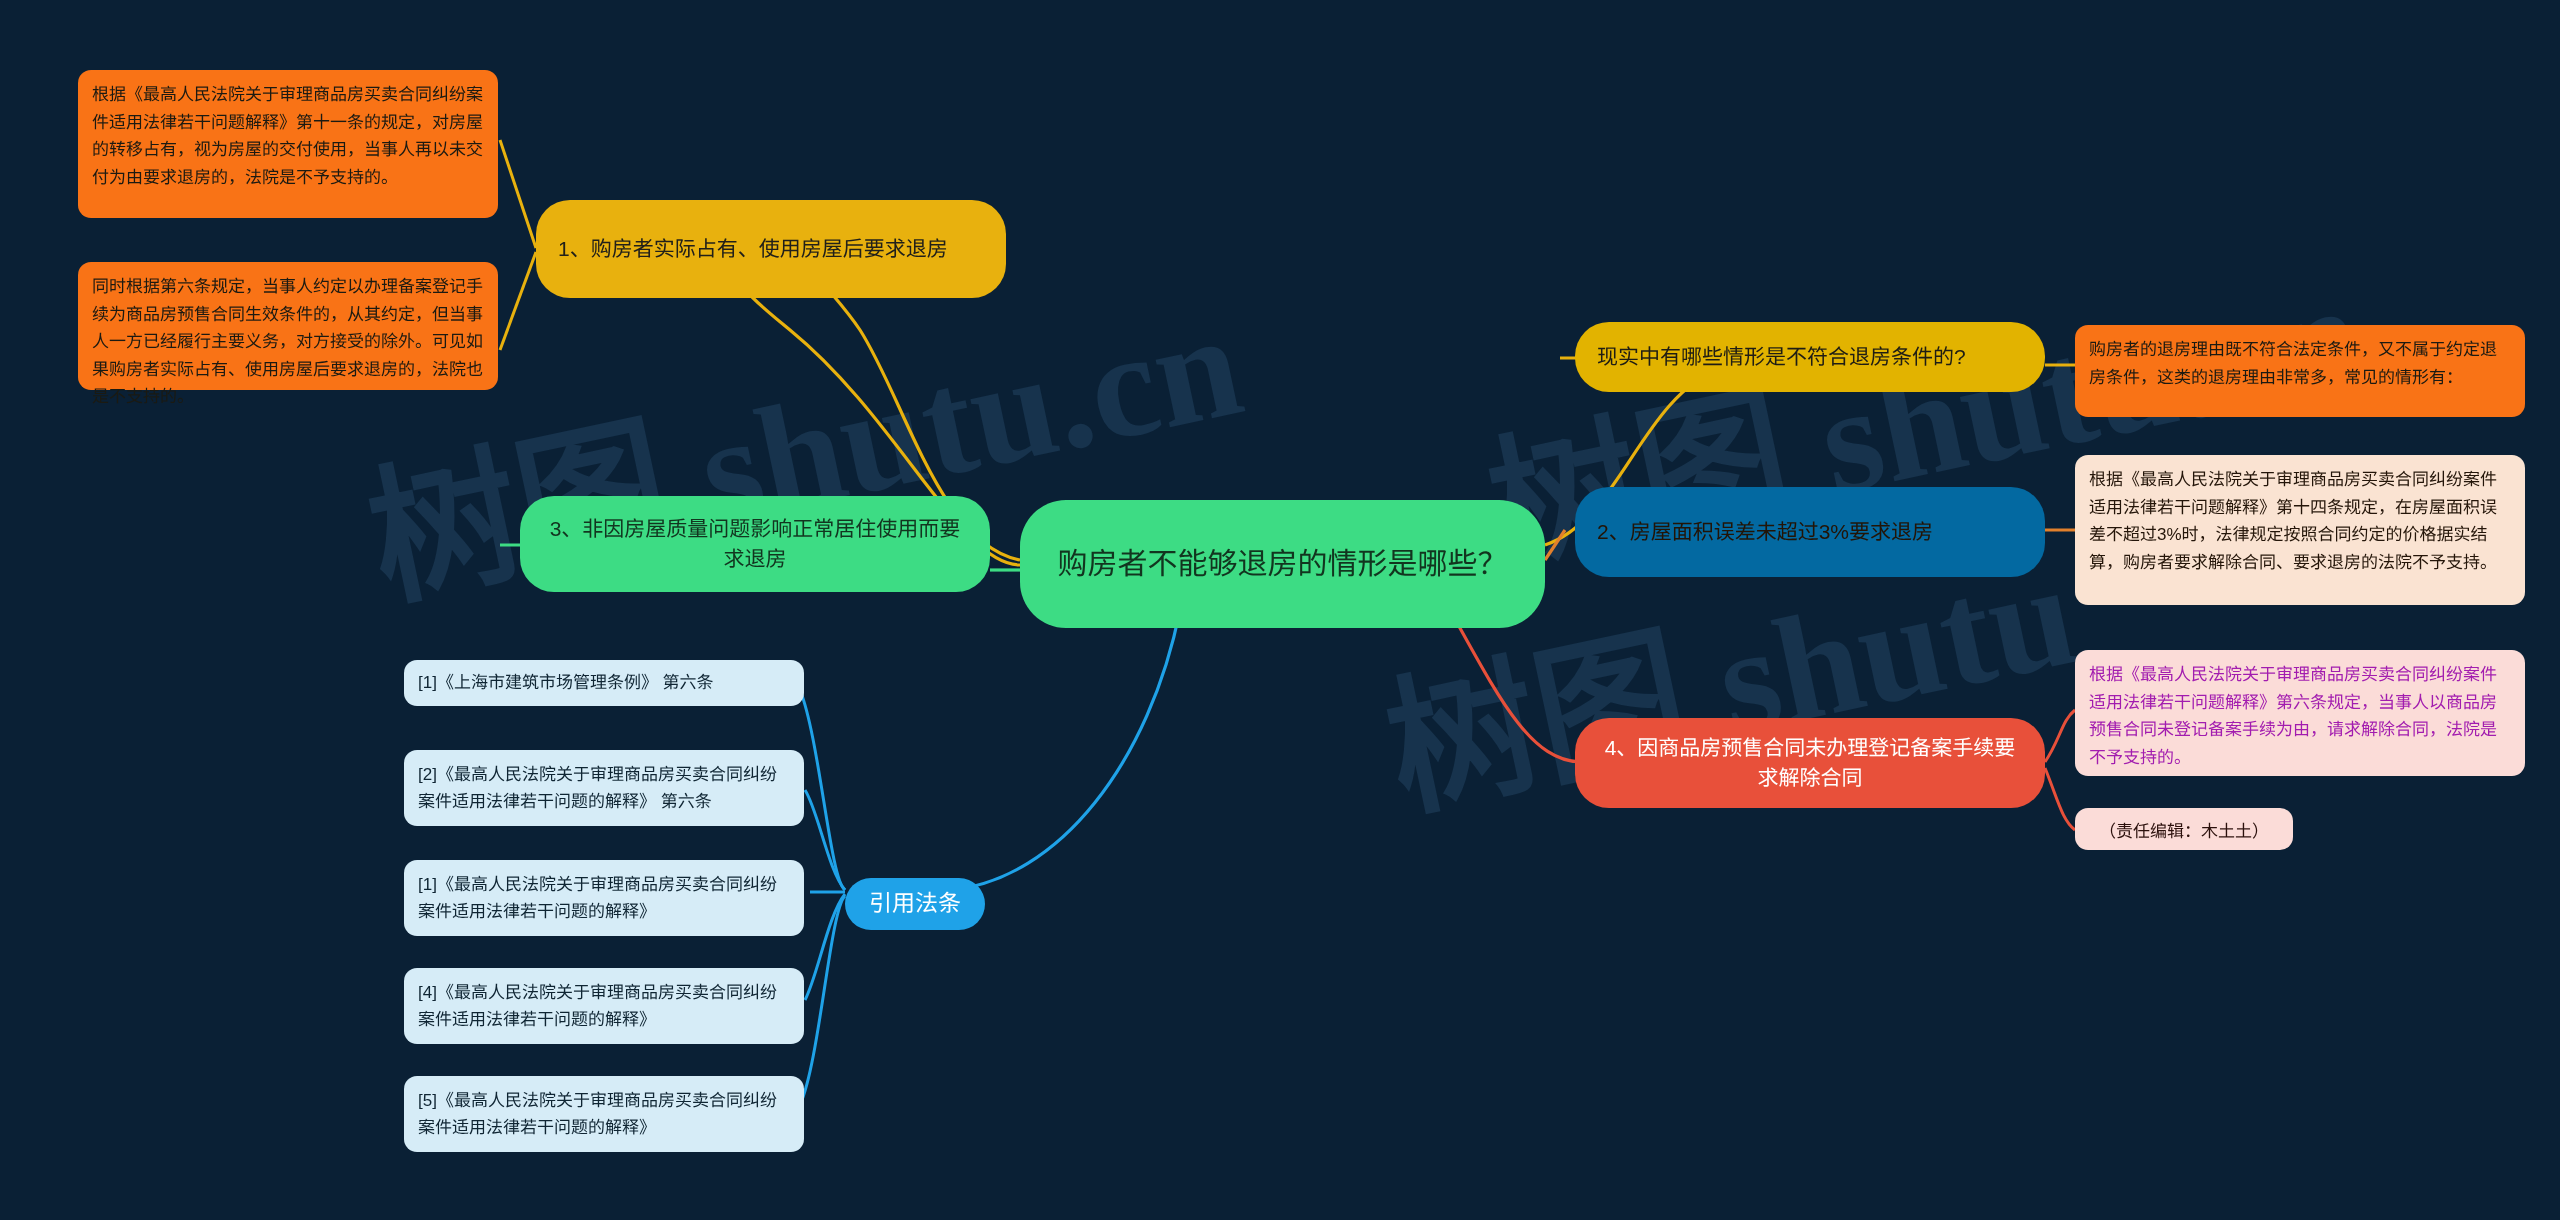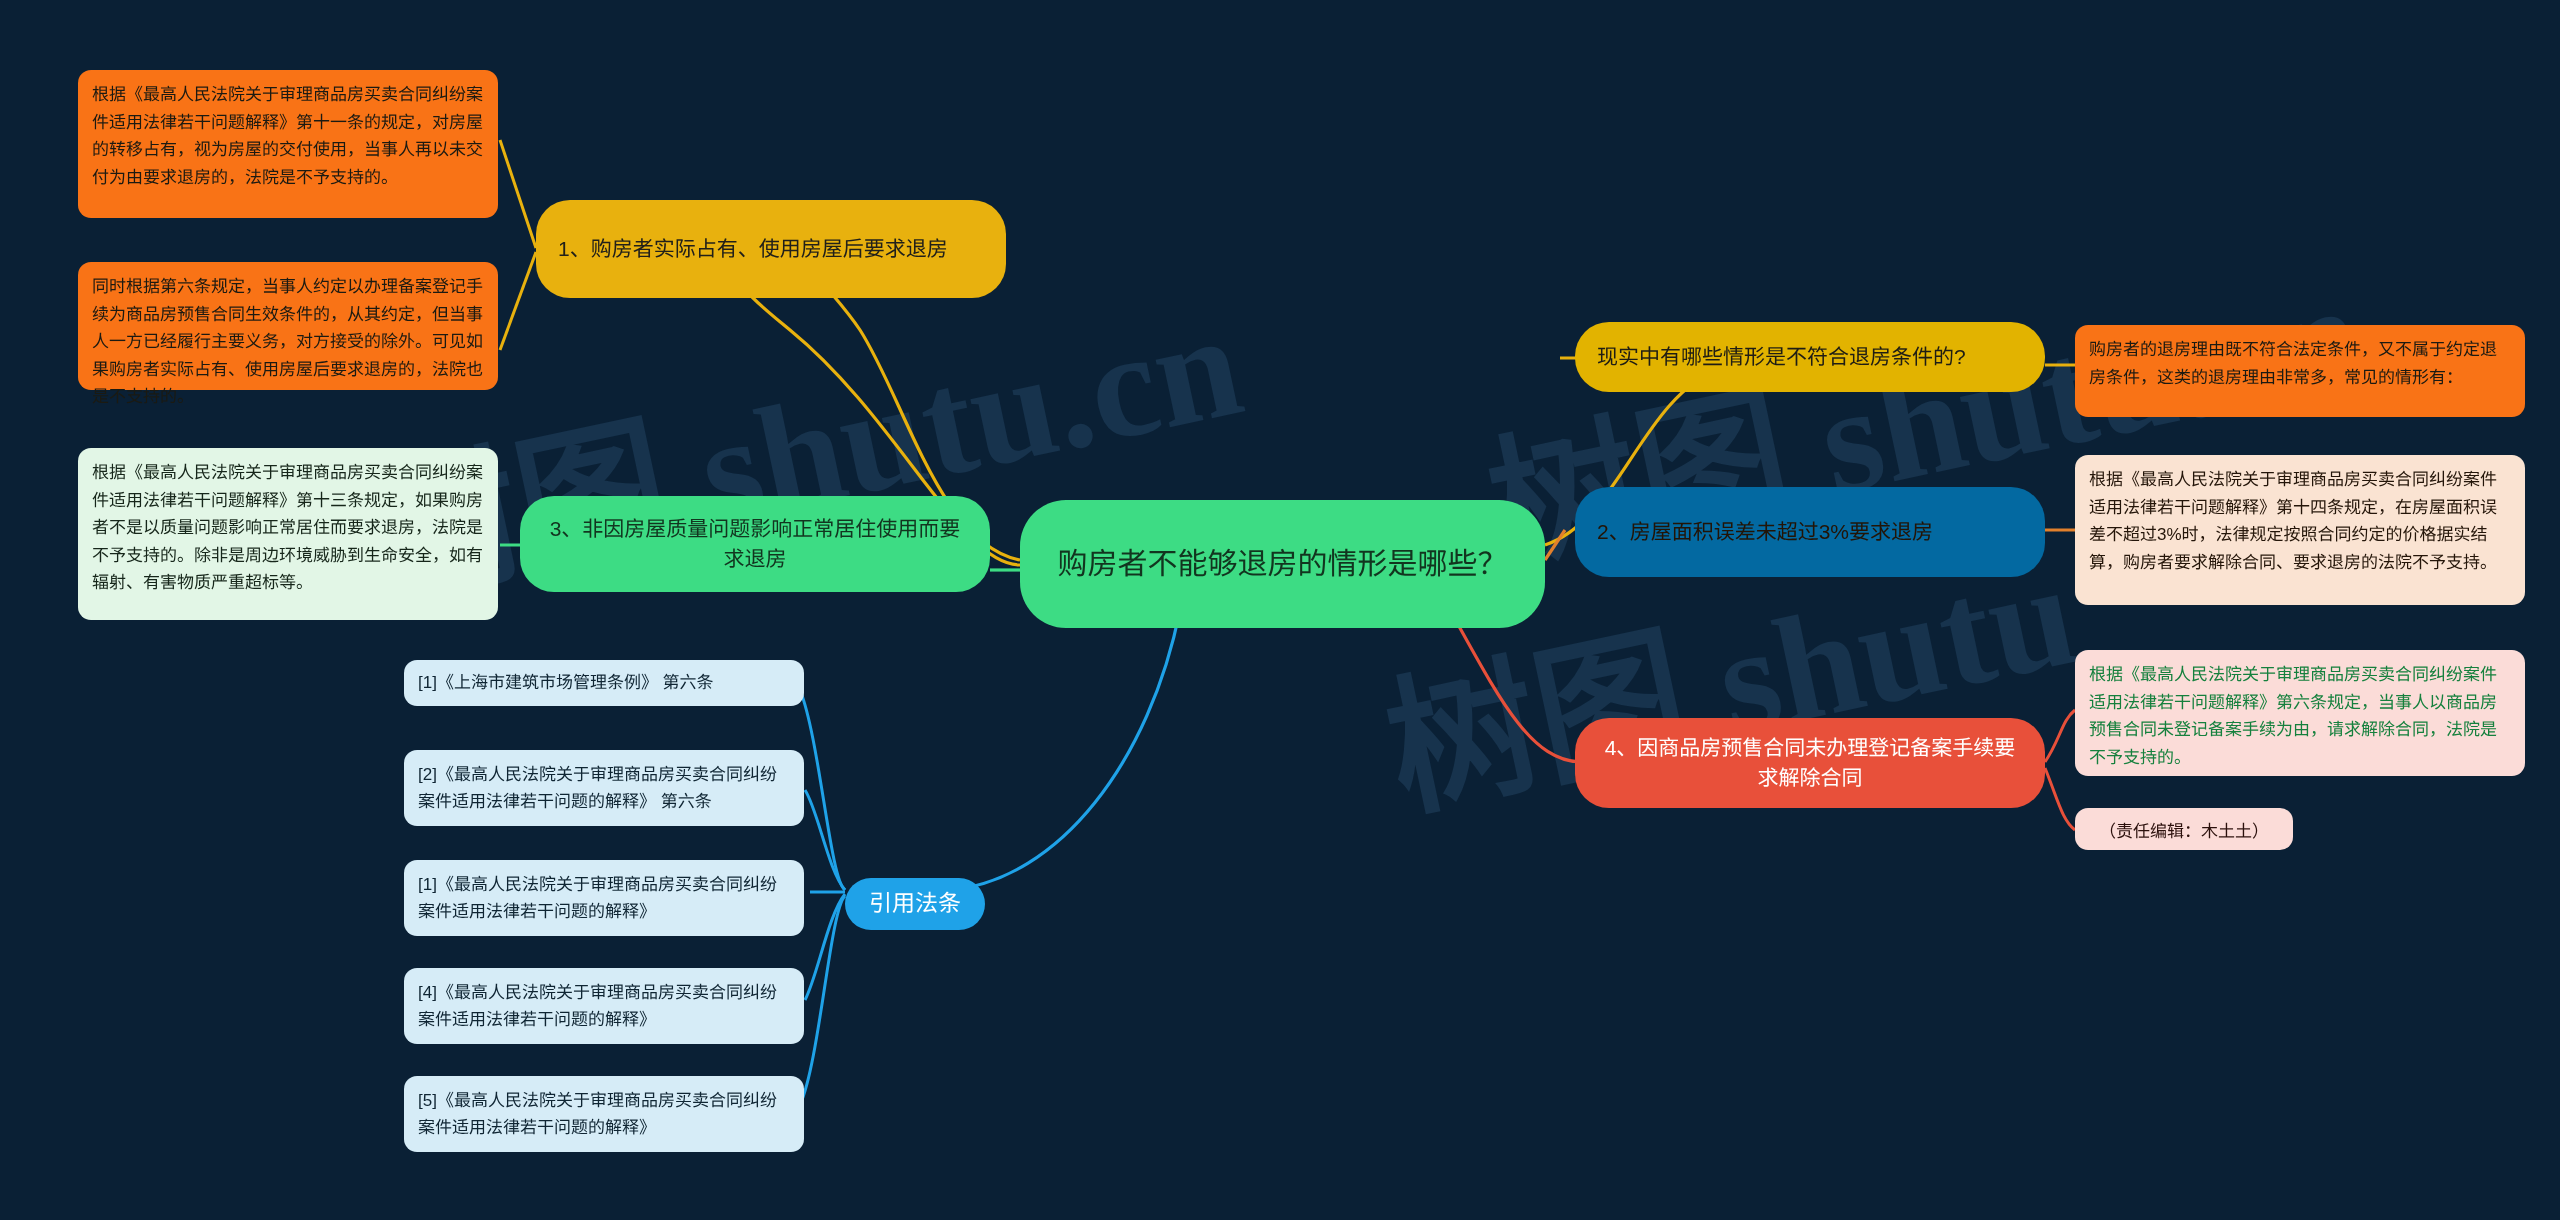--- a/index.html
+++ b/index.html
@@ -43,21 +43,21 @@
   .pill-blue{background:#1fa2e8;color:#fff;font-size:23px;justify-content:center;margin-top:12px;}
 
   
   .card{
     border-radius:13px;font-size:17px;line-height:1.62;
     padding:11px 14px;align-items:flex-start;
   }
   .card-cream{background:#f97316;color:#1b1a12;}
   .card-mint{background:#e2f6e6;color:#16261a;}
   .card-peach{background:#fae3d2;color:#241509;}
-  .card-pink{background:#fbdcd8;color:#15803d;}
+  .card-pink{background:#fbdcd8;color:#a21caf;}
   .card-ice{background:#d6ecf7;color:#0f2533;font-size:17px;line-height:1.6;}
   .card-pinksm{
     background:#fbdcd8;color:#2b100c;border-radius:13px;
     font-size:17px;padding:8px 16px;align-items:center;
   }
 </style>
 </head>
 <body style="background: rgb(10, 32, 53);">
 
 <div id="canvas">
@@ -103,21 +103,20 @@
   <div class="node central" style="left:1020px;top:500px;width:525px;height:128px;">购房者不能够退房的情形是哪些？</div>
 
   <div class="node pill pill-gold" style="left:536px;top:200px;width:470px;height:98px;">1、购房者实际占有、使用房屋后要求退房</div>
 
   <div class="node card card-cream" style="left:78px;top:70px;width:420px;height:148px;">根据《最高人民法院关于审理商品房买卖合同纠纷案件适用法律若干问题解释》第十一条的规定，对房屋的转移占有，视为房屋的交付使用，当事人再以未交付为由要求退房的，法院是不予支持的。</div>
 
   <div class="node card card-cream" style="left:78px;top:262px;width:420px;height:128px;">同时根据第六条规定，当事人约定以办理备案登记手续为商品房预售合同生效条件的，从其约定，但当事人一方已经履行主要义务，对方接受的除外。可见如果购房者实际占有、使用房屋后要求退房的，法院也是不支持的。</div>
 
   <div class="node pill pill-green" style="left:520px;top:496px;width:470px;height:96px;">3、非因房屋质量问题影响正常居住使用而要求退房</div>
 
-  <div class="node card card-mint" style="left:78px;top:448px;width:420px;height:172px;">根据《最高人民法院关于审理商品房买卖合同纠纷案件适用法律若干问题解释》第十三条规定，如果购房者不是以质量问题影响正常居住而要求退房，法院是不予支持的。除非是周边环境威胁到生命安全，如有辐射、有害物质严重超标等。</div>
 
   <div class="node pill pill-gold2" style="left:1575px;top:322px;width:470px;height:70px;">现实中有哪些情形是不符合退房条件的?</div>
 
   <div class="node card card-cream" style="left:2075px;top:325px;width:450px;height:92px;">购房者的退房理由既不符合法定条件，又不属于约定退房条件，这类的退房理由非常多，常见的情形有：</div>
 
   <div class="node pill pill-orange" style="left:1575px;top:487px;width:470px;height:90px;">2、房屋面积误差未超过3%要求退房</div>
 
   <div class="node card card-peach" style="left:2075px;top:455px;width:450px;height:150px;">根据《最高人民法院关于审理商品房买卖合同纠纷案件适用法律若干问题解释》第十四条规定，在房屋面积误差不超过3%时，法律规定按照合同约定的价格据实结算，购房者要求解除合同、要求退房的法院不予支持。</div>
 
   <div class="node pill pill-red" style="left:1575px;top:718px;width:470px;height:90px;">4、因商品房预售合同未办理登记备案手续要求解除合同</div>

